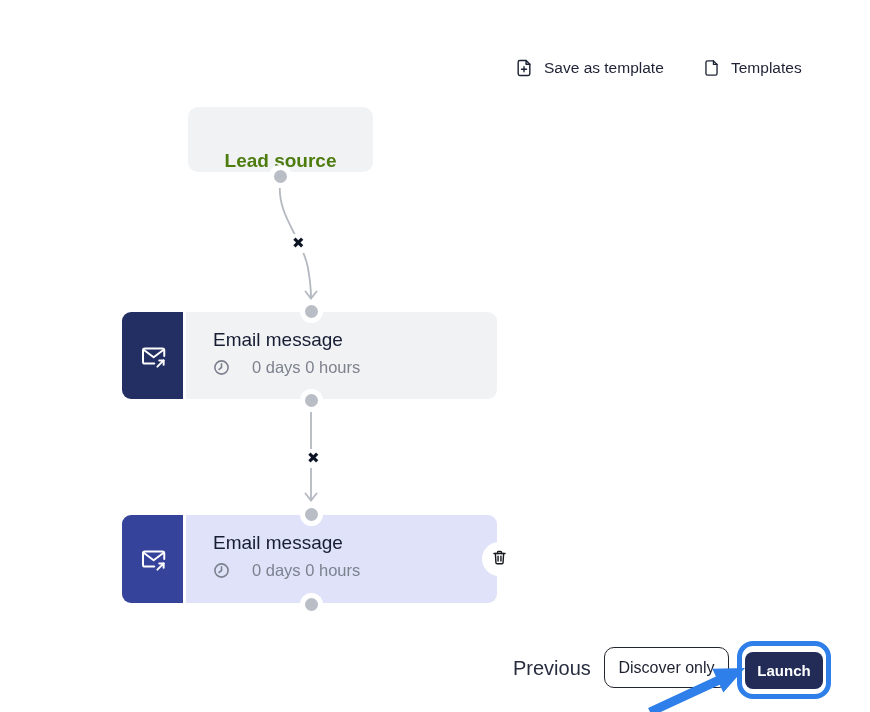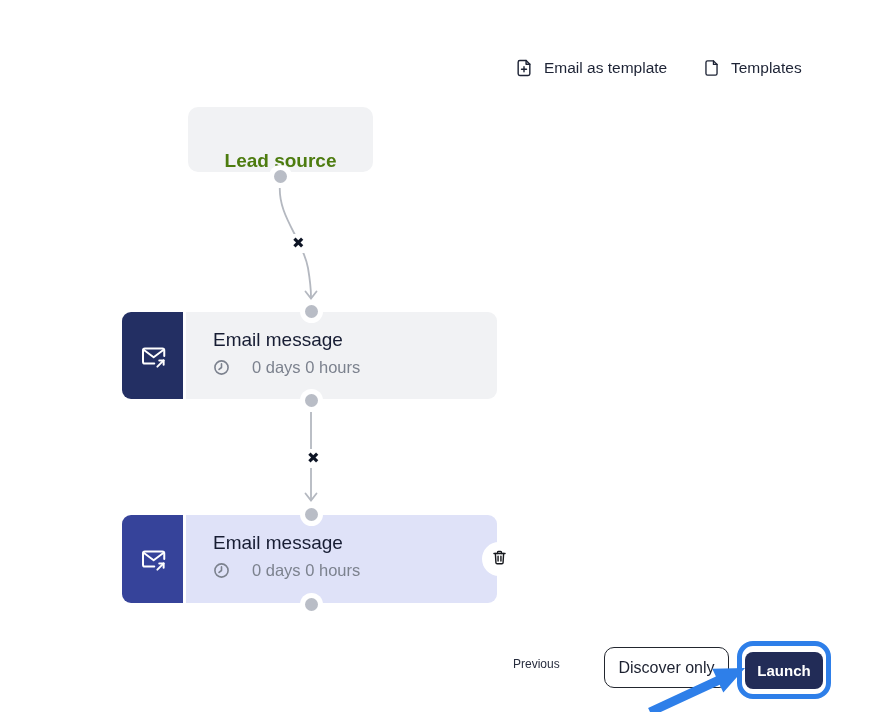--- a/index.html
+++ b/index.html
@@ -42,21 +42,21 @@
     font-family: "DejaVu Sans", sans-serif; }
   svg.wires { position: absolute; left: 0; top: 0; z-index: 3; pointer-events: none; }
 
   
   .trash-btn { position: absolute; left: 482px; top: 542px; width: 34px; height: 34px;
     background: #ffffff; border: none; border-radius: 50%; display: flex; align-items: center;
     justify-content: center; cursor: pointer; z-index: 6; }
 
   
   .link-previous { position: absolute; left: 513px; top: 657px; background: none; border: none;
-    font-family: "Liberation Sans", sans-serif; font-size: 12px; font-weight: 500; color: #272d3e; cursor: pointer; }
+    font-family: "Liberation Sans", sans-serif; font-size: 20px; font-weight: 500; color: #272d3e; cursor: pointer; }
   .btn-discover { position: absolute; left: 604px; top: 647px; width: 125px; height: 41px;
     background: #ffffff; border: 1.5px solid #22262e; border-radius: 10px;
     font-family: "Liberation Sans", sans-serif; font-size: 16px; font-weight: 500; color: #1c2130; cursor: pointer; }
   .launch-ring { position: absolute; left: 737px; top: 641px; width: 94px; height: 58px;
     border: 5px solid #2e7fe9; border-radius: 16px; background: #ffffff;
     display: flex; align-items: center; justify-content: center; z-index: 7; }
   .btn-launch { width: 78px; height: 37px; background: #222c57; border: none; border-radius: 8px;
     font-family: "Liberation Sans", sans-serif; font-size: 15px; font-weight: 600; color: #ffffff; cursor: pointer; }
   .annotation-arrow { position: absolute; left: 0; top: 0; z-index: 8; pointer-events: none; }
 </style>
@@ -66,21 +66,21 @@
 <div class="screen">
 
   <button class="toolbar-btn" id="btn-save-template">
     <span>
       <svg width="20" height="22" viewBox="0 0 24 24" fill="none" stroke="#1d2335" stroke-width="1.7" stroke-linecap="round" stroke-linejoin="round">
         <path d="M14.5 3H7a2 2 0 0 0-2 2v14a2 2 0 0 0 2 2h10a2 2 0 0 0 2-2V7.5L14.5 3z"></path>
         <path d="M14.5 3v4.5H19"></path>
         <path d="M12 10.5v6M9 13.5h6"></path>
       </svg>
     </span>
-    <span>Email as template</span>
+    <span>Save as template</span>
   </button>
 
   <button class="toolbar-btn" id="btn-templates">
     <span>
       <svg width="19" height="22" viewBox="0 0 24 24" fill="none" stroke="#1d2335" stroke-width="1.7" stroke-linecap="round" stroke-linejoin="round">
         <path d="M14.5 3H7a2 2 0 0 0-2 2v14a2 2 0 0 0 2 2h10a2 2 0 0 0 2-2V7.5L14.5 3z"></path>
         <path d="M14.5 3v4.5H19"></path>
       </svg>
     </span>
     <span>Templates</span>

